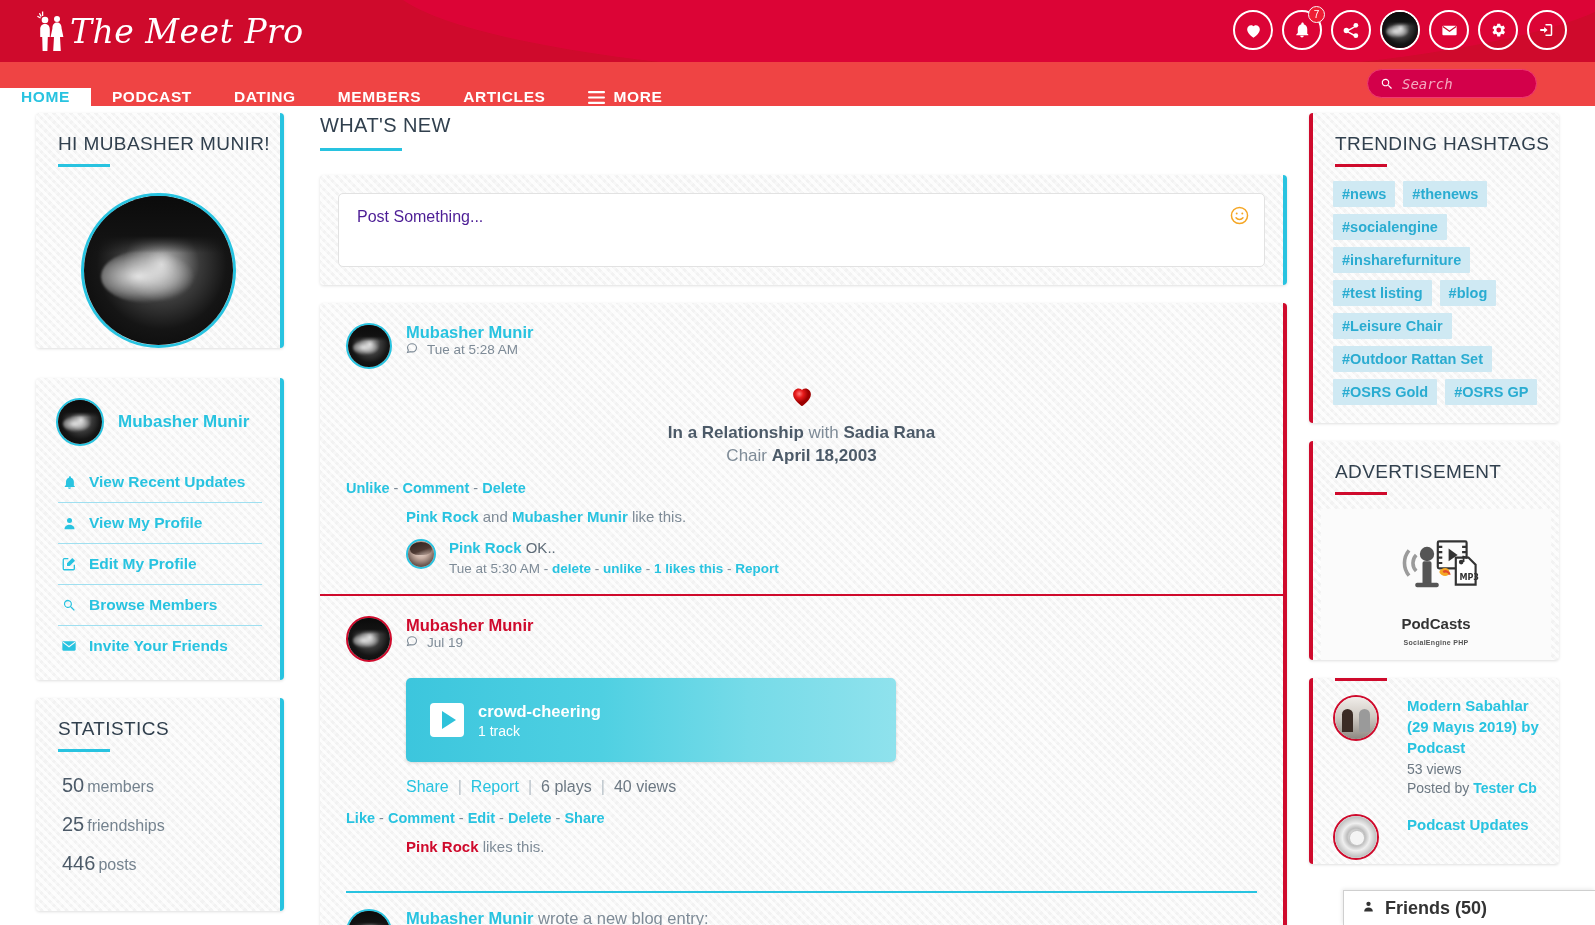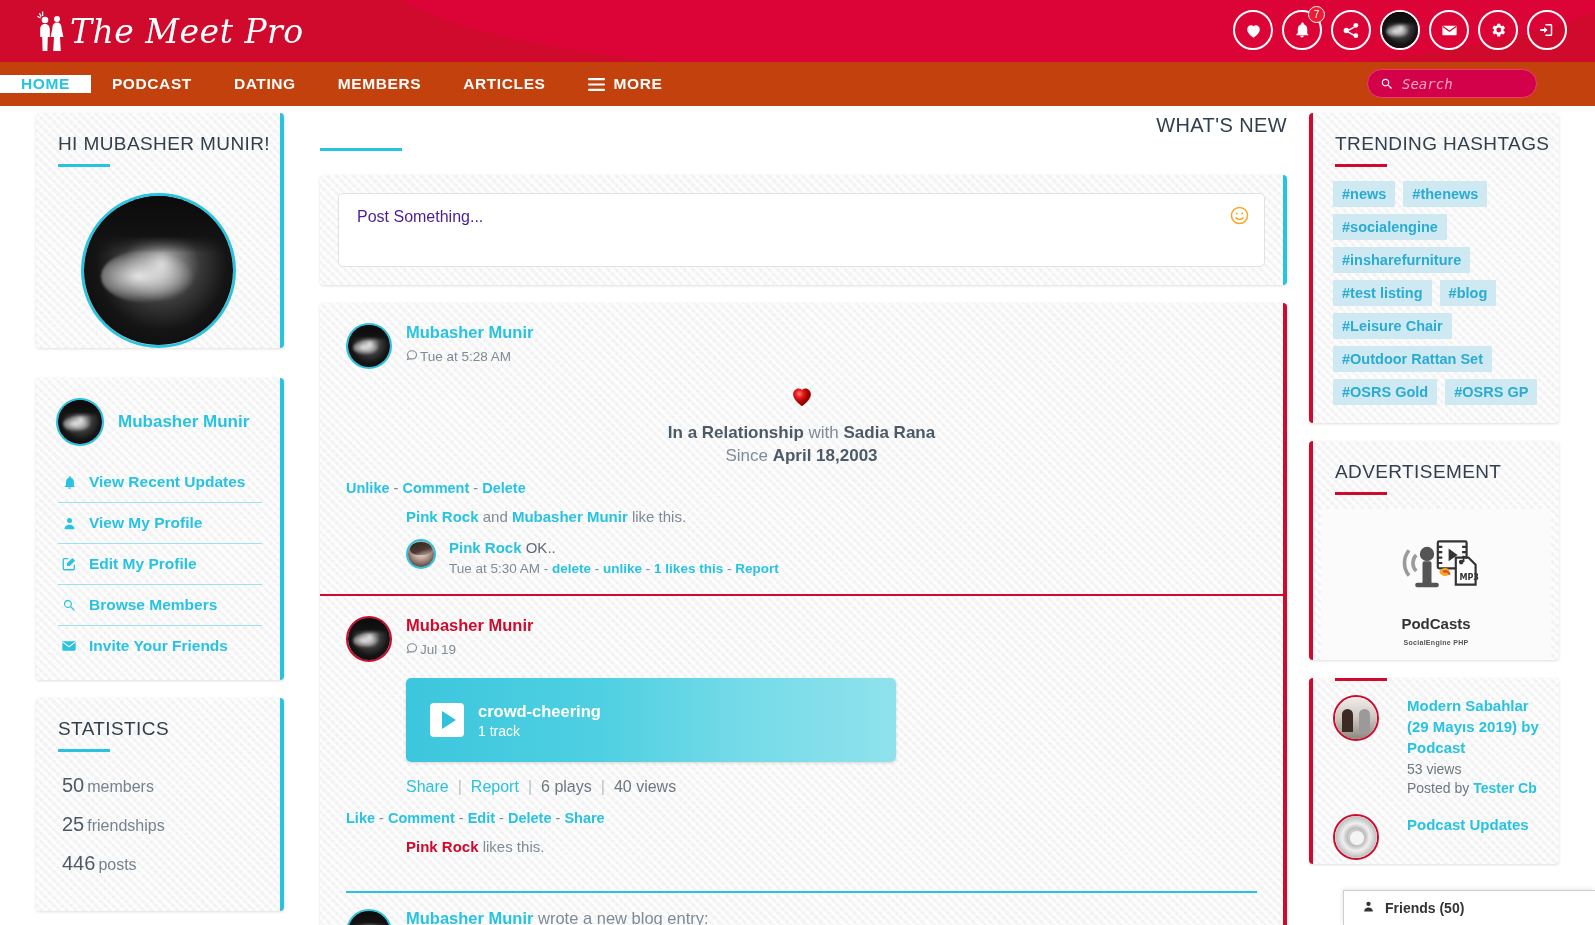--- a/index.html
+++ b/index.html
@@ -37,21 +37,21 @@
   .tic.avatar { border: 2px solid #fff; overflow: hidden; padding: 0; }
   .badge {
     position: absolute; top: -6px; right: -5px; min-width: 17px; height: 17px;
     background: #ee1c33; border: 1px solid #f6f6f6; border-radius: 50%;
     color: #fff; font-size: 10px; line-height: 15px; text-align: center;
     font-family: "Liberation Sans", sans-serif;
   }
 
   
   .navbar {
-    height: 44px; background: #c2410c; display: flex; align-items: center;
+    height: 44px; background: #ef4444; display: flex; align-items: flex-end;
     position: relative;
   }
   .nav-item {
     display: flex; align-items: center; padding: 0 21px;
     color: #fff; font-size: 15.5px; font-weight: bold; letter-spacing: .6px;
     cursor: pointer; text-transform: uppercase;
   }
   .nav-item.active { background: #fff; color: #28c3e0; }
   .nav-item .ham { margin-right: 9px; display: inline-flex; }
   .search-box {
@@ -114,21 +114,21 @@
   }
   .side-link:last-child { border-bottom: 0; }
   .side-link .li { width: 18px; display: flex; justify-content: center; color: #28c3e0; }
 
   
   .stats { padding: 22px 22px 20px 26px; }
   .stat-row { font-size: 16px; color: #75838f; margin-bottom: 16px; }
   .stat-row b { color: #4c5a68; font-weight: 400; font-size: 20px; margin-right: 3px; }
 
   
-  .whatsnew-title { font-size: 20px; color: #31404e; letter-spacing: .4px; padding-top: 8px; text-align: right; }
+  .whatsnew-title { font-size: 20px; color: #31404e; letter-spacing: .4px; padding-top: 8px; }
   .whatsnew-rule { width: 82px; height: 3px; background: #28c3e0; margin-top: 11px; }
 
   .composer-card { margin-top: 24px; padding: 18px; }
   .composer {
     position: relative; background: #fff; border: 1px solid #e2e2e2; border-radius: 5px;
     height: 74px; padding: 14px 18px;
   }
   .composer-ph { color: #4c1d95; font-size: 16px; }
   .emoji-btn { position: absolute; right: 14px; top: 11px; cursor: pointer; }
 
@@ -137,21 +137,21 @@
   .post + .post { border-top: 2px solid #cf0a2c; }
   .post.t-cyan + .post { }
   .post-head { display: flex; align-items: flex-start; gap: 14px; }
   .p-ava {
     width: 46px; height: 46px; border-radius: 50%; overflow: hidden;
     border: 2px solid #28c3e0; flex: 0 0 46px; position: relative;
   }
   .p-ava.red { border-color: #cf0a2c; }
   .p-name { font-size: 16.5px; font-weight: bold; color: #28c3e0; }
   .p-name.red { color: #cf0a2c; }
-  .p-time { font-size: 13.5px; color: #7e8b97; margin-top: 7px; display: flex; align-items: center; gap: 2px; }
+  .p-time { font-size: 13.5px; color: #7e8b97; margin-top: 0; display: flex; align-items: center; gap: 9px; }
 
   .rel-block { text-align: center; margin: 14px 0 14px; }
   .rel-heart { font-size: 26px; line-height: 1; }
   .rel-line1 { font-size: 17px; color: #7e8b97; margin-top: 10px; }
   .rel-line1 b { color: #4c5a68; font-weight: bold; }
   .rel-line2 { font-size: 17px; color: #7e8b97; margin-top: 3px; }
   .rel-line2 b { color: #4c5a68; font-weight: bold; }
 
   .act-row { font-size: 14.5px; color: #7e8b97; margin-top: 4px; }
   .act-row a { color: #28c3e0; font-weight: bold; text-decoration: none; cursor: pointer; }
@@ -211,21 +211,21 @@
   .pod-by { font-size: 14px; color: #6c7883; margin-top: 3px; }
   .pod-by b { color: #28c3e0; }
 
   
   .chatbar {
     position: absolute; right: 0; bottom: 0; width: 252px; height: 35px;
     background: #fff; border: 1px solid #cfcfcf; border-bottom: 0; border-right: 0;
     display: flex; align-items: center; padding-left: 18px; gap: 10px;
     box-shadow: -1px -1px 4px rgba(0,0,0,.09); z-index: 60;
   }
-  .chatbar .lbl { font-size: 14px; color: #333; font-weight: bold; }
+  .chatbar .lbl { font-size: 18px; color: #333; font-weight: bold; }
 
   
   .ava-img { position: absolute; inset: 0; background: radial-gradient(circle at 52% 46%, #d8d8d8 0%, #8c8c8c 14%, #3a3a3a 34%, #151515 58%, #050505 100%); }
   .ava-img::before {
     content: ""; position: absolute; left: 12%; top: 36%; width: 62%; height: 36%;
     border-radius: 50%; background: radial-gradient(ellipse at 40% 50%, rgba(255,255,255,.82) 0%, rgba(220,220,220,.45) 45%, rgba(255,255,255,0) 72%);
     filter: blur(1px);
   }
   .ava-img::after {
     content: ""; position: absolute; left: 0; top: 0; width: 100%; height: 38%;
@@ -484,21 +484,21 @@
                 </defs>
               <path fill="url(#hg)" d="M12 21.3s-8.2-5.3-8.2-10.8c0-3.2 2.4-5.4 5.1-5.4 1.8 0 2.7.9 3.1 1.5.4-.6 1.3-1.5 3.1-1.5 2.7 0 5.1 2.2 5.1 5.4 0 5.5-8.2 10.8-8.2 10.8z"></path>
             </svg>
           </div>
           <div class="rel-line1">
             <b>In a Relationship</b>
             <span>with</span>
             <b>Sadia Rana</b>
           </div>
           <div class="rel-line2">
-            <span>Since</span>
+            <span>Chair</span>
             <b>April 18,2003</b>
           </div>
         </div>
 
         <div class="act-row">
           <a>Unlike</a> -
           <a>Comment</a> -
           <a>Delete</a>
         </div>
 

